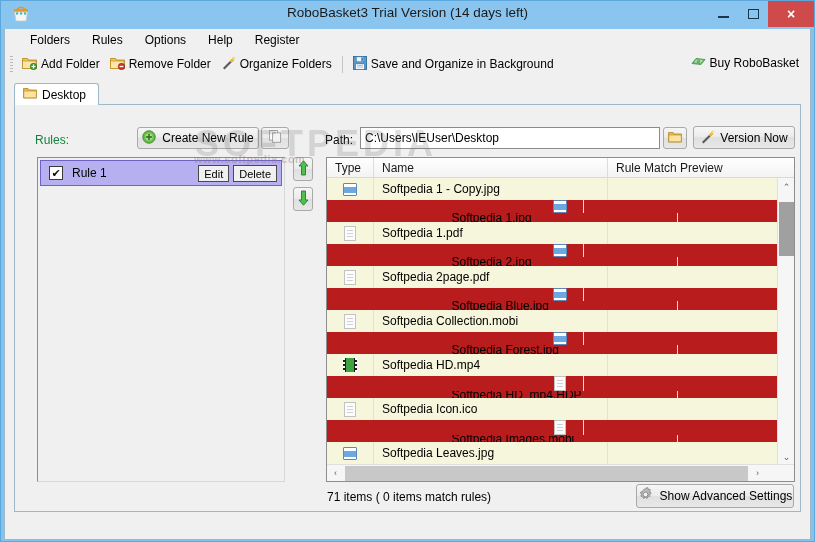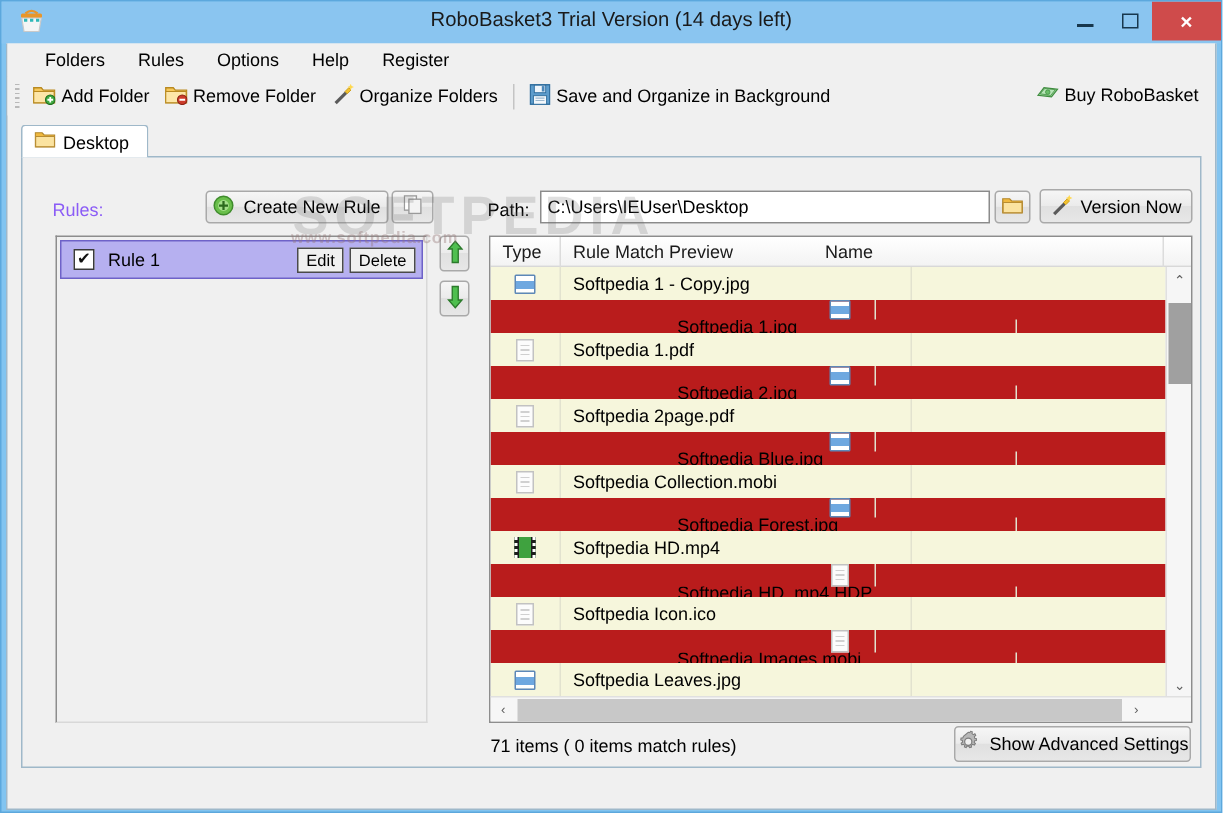--- a/index.html
+++ b/index.html
@@ -128,21 +128,21 @@
   .tab-body {
     position: absolute; left: 0; top: 21px;
     width: 787px; height: 408px;
     background: #f0f0f0;
     border: 1px solid #9fb8c9;
   }
 
   
   .rules-label {
     position: absolute; left: 20px; top: 28px;
-    font-size: 12px; color: #8b5cf6; text-align: center;
+    font-size: 12px; color: #15803d; text-align: center;
   }
   .btn {
     background: linear-gradient(to bottom,#f6f6f6,#ebebeb 48%,#e0e0e0 50%,#e7e7e7);
     border: 1px solid #a9a9a9;
     border-radius: 3px;
     font-size: 12px;
     display: flex; align-items: center; justify-content: center;
     gap: 6px;
     color: #000;
     font-family: "Liberation Sans", sans-serif;
@@ -549,22 +549,22 @@
               <path d="M9 6 L11.5 3.5 L13 5 L10.5 7.5 Z" fill="#f2c230" stroke="#c99a14" stroke-width="0.6"></path>
               <path d="M12.8 0.8 l0.6 1.6 1.6 0.6 -1.6 0.6 -0.6 1.6 -0.6 -1.6 -1.6 -0.6 1.6 -0.6 z" fill="#ffd84d"></path>
             </svg>
           </span>
           <span>Version Now</span>
         </div>
 
         <div class="filelist">
           <div class="fl-header">
             <div class="fl-th type">Type</div>
+            <div class="fl-th name">Name</div>
             <div class="fl-th preview">Rule Match Preview</div>
-            <div class="fl-th name">Name</div>
           </div>
           <div class="fl-body" id="fl-body">
               <div class="fl-row odd">
                 <div class="fl-cell-type">
                   <span class="ic-img"></span>
                 </div>
                 <div class="fl-cell-name">Softpedia 1 - Copy.jpg</div>
                 <div class="fl-cell-prev"></div>
               </div>
               <div class="fl-row even">

